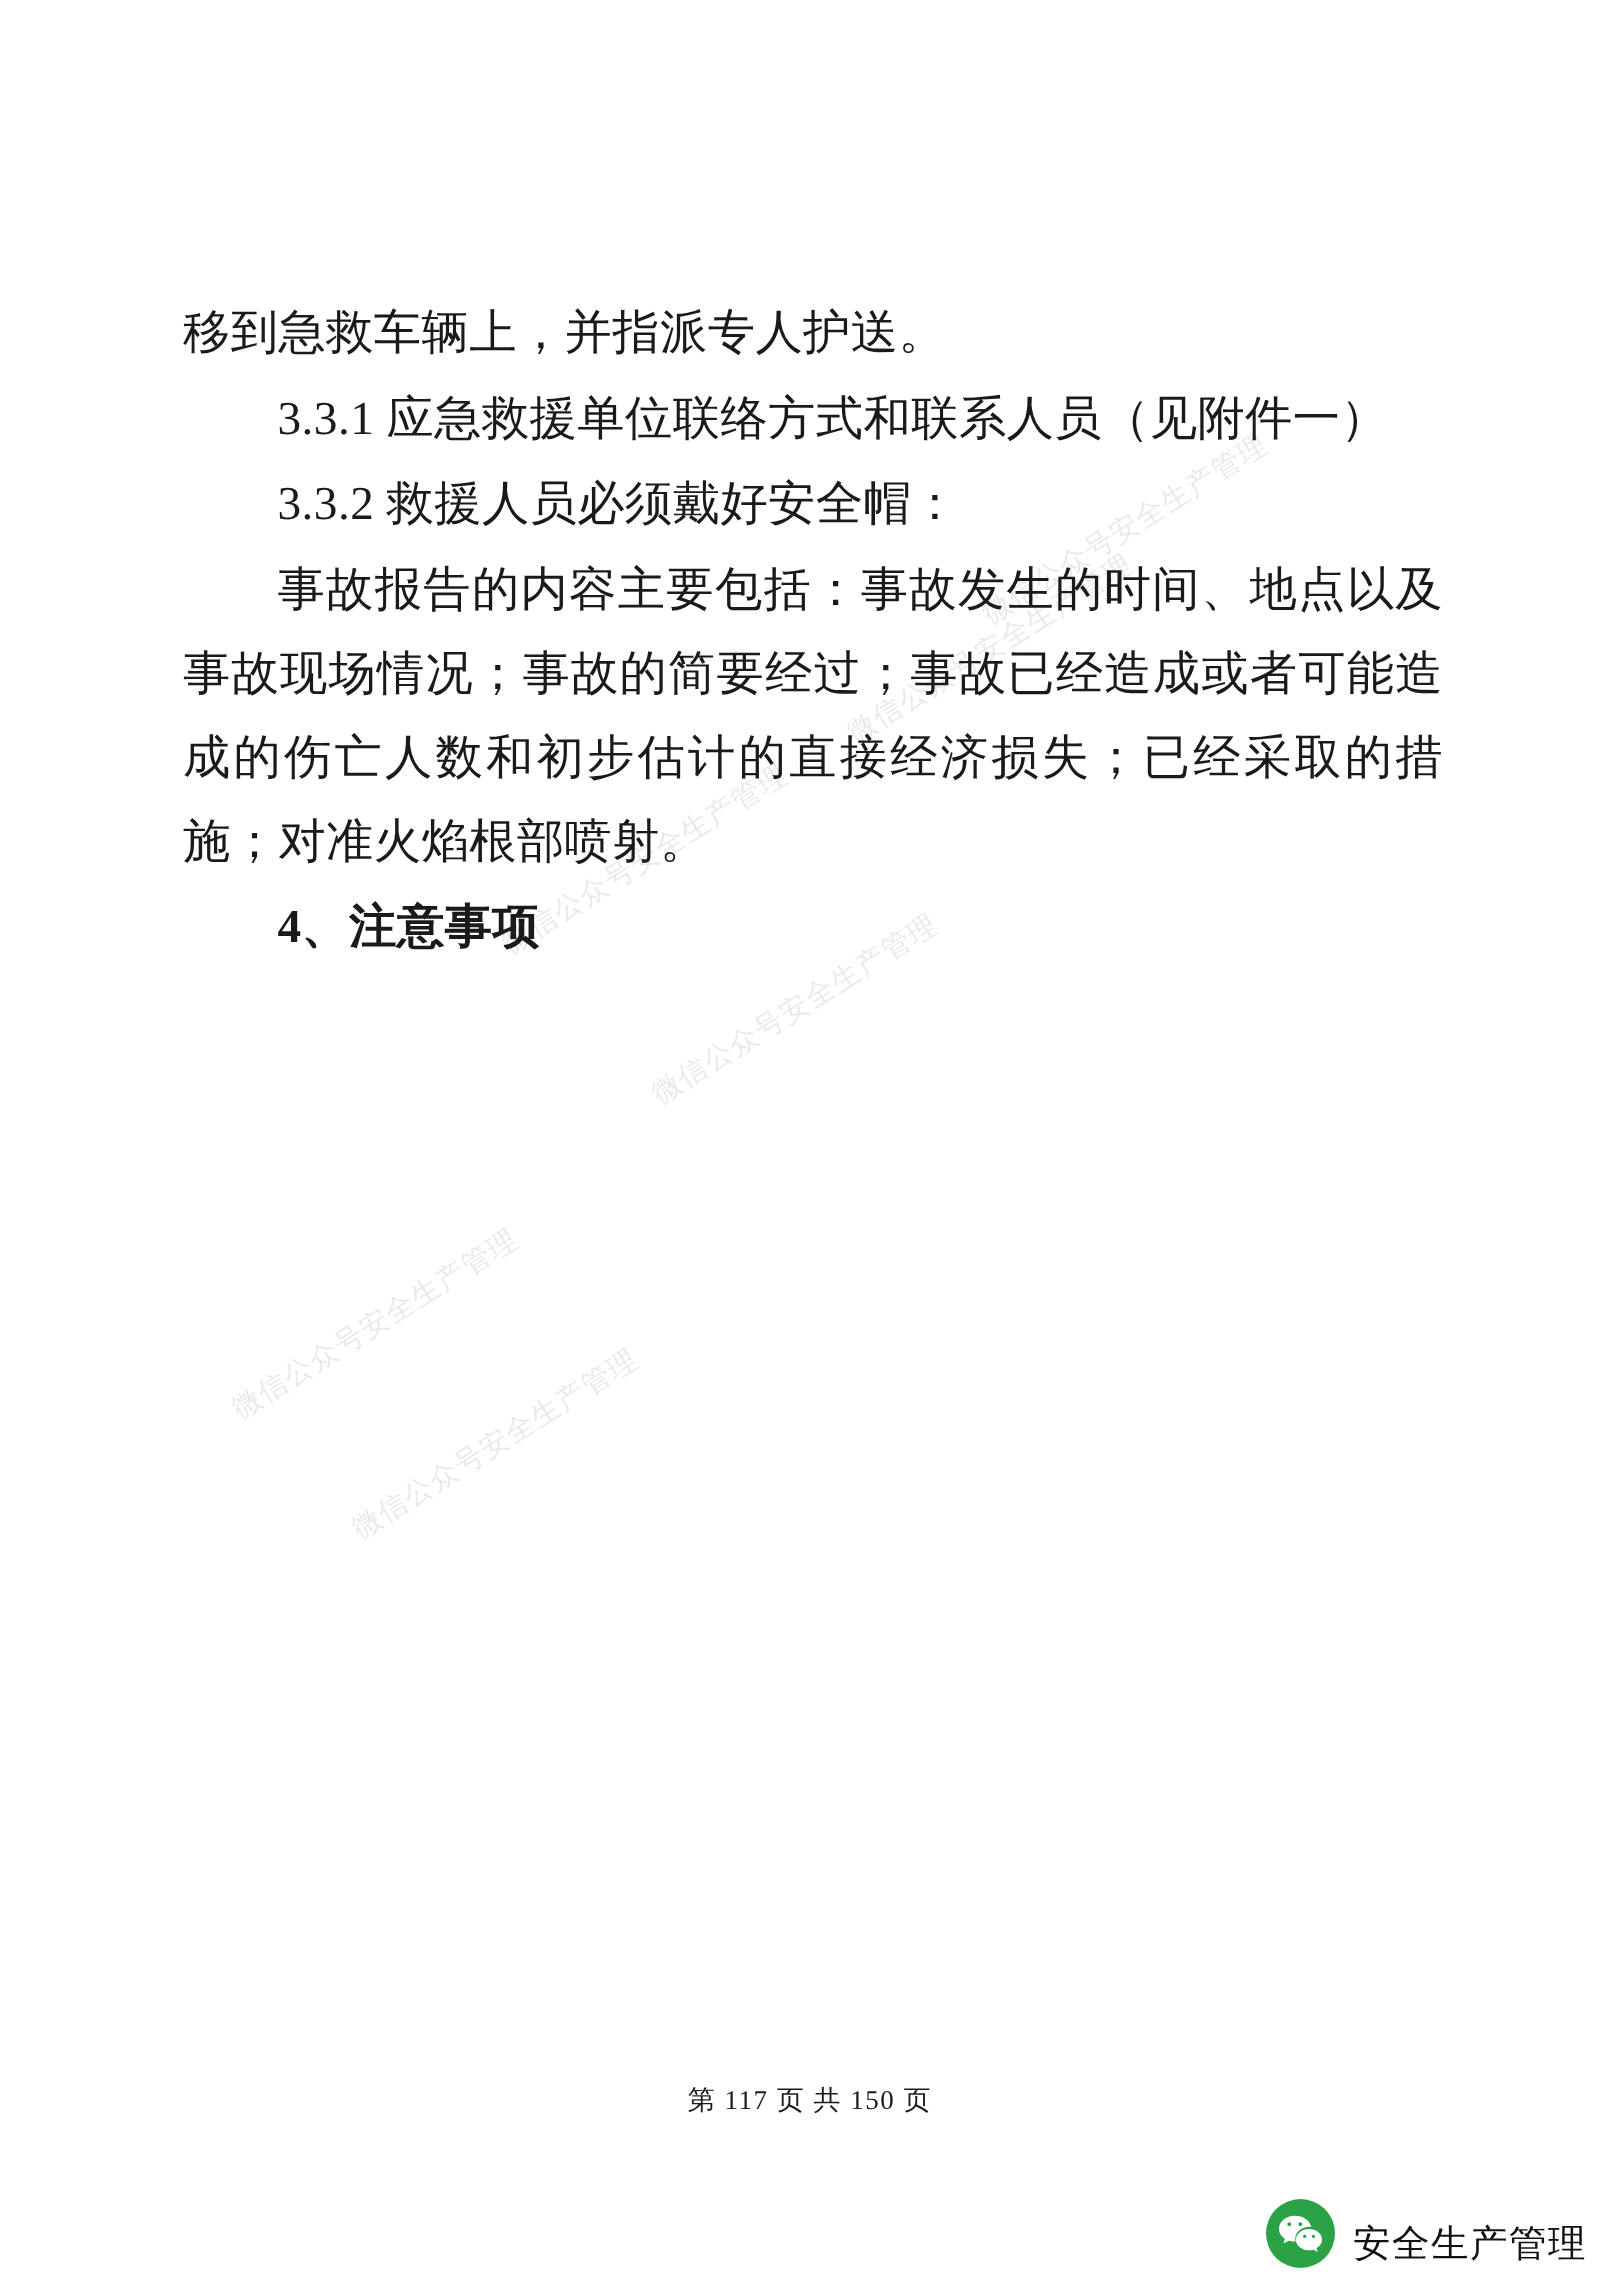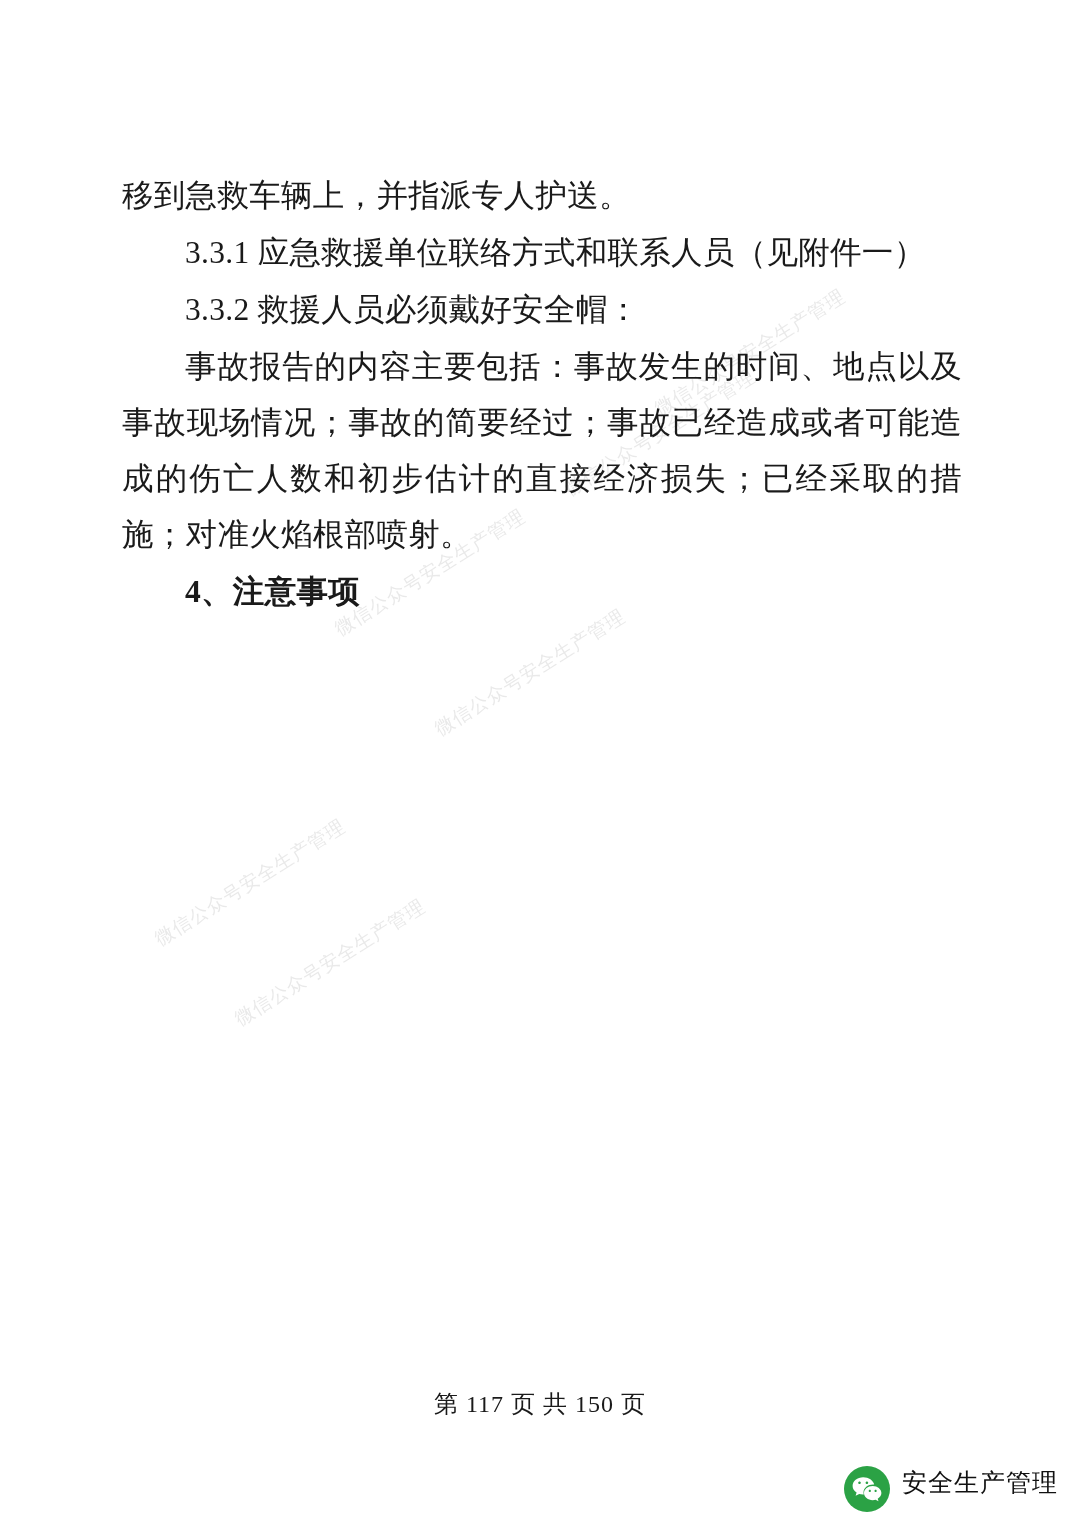--- a/index.html
+++ b/index.html
@@ -32,21 +32,21 @@
     font-size: 19px;
     letter-spacing: 1px;
     white-space: nowrap;
     transform-origin: left top;
   }
 
   
   .content {
     position: absolute;
     left: 122px;
-    top: 168px;
+    top: 194px;
     width: 840px;
     z-index: 2;
   }
   .para {
     font-size: 31.5px;
     line-height: 56px;
     text-align: justify;
     text-justify: inter-ideograph;
     margin: 0 0 1px 0;
     letter-spacing: 0.3px;
@@ -58,34 +58,34 @@
     font-weight: bold;
   }
 
   
   .page-number {
     position: absolute;
     left: 0;
     right: 0;
     top: 1388px;
     text-align: center;
-    font-size: 24px;
+    font-size: 18px;
     font-family: "Liberation Serif", serif;
     color: #1a1a1a;
     letter-spacing: 1px;
     z-index: 2;
   }
 
   
   .wechat-badge {
     position: absolute;
     right: 22px;
     bottom: 16px;
     display: flex;
-    align-items: flex-start;
+    align-items: flex-end;
     gap: 12px;
     z-index: 3;
   }
   .wechat-icon {
     width: 46px;
     height: 46px;
     border-radius: 50%;
     background: #2ba245;
     display: flex;
     align-items: center;

